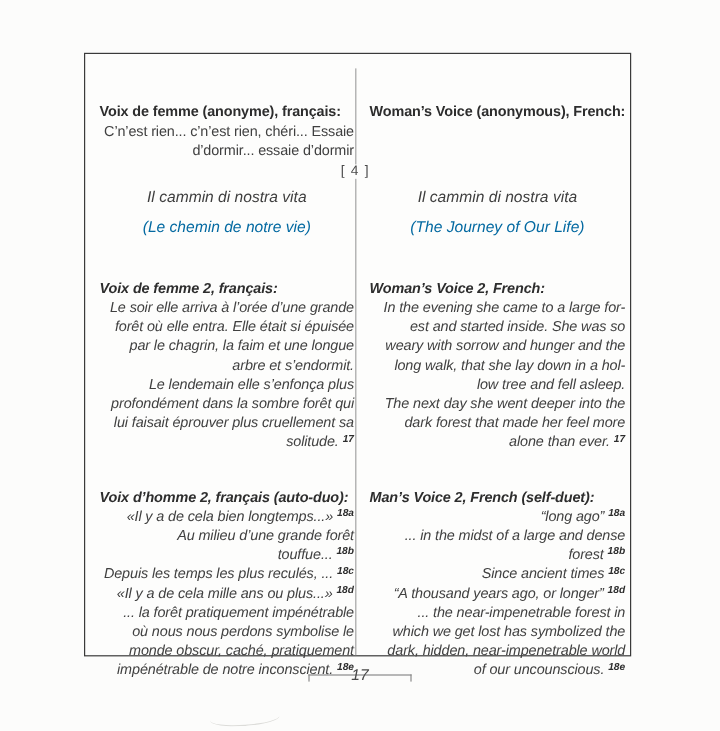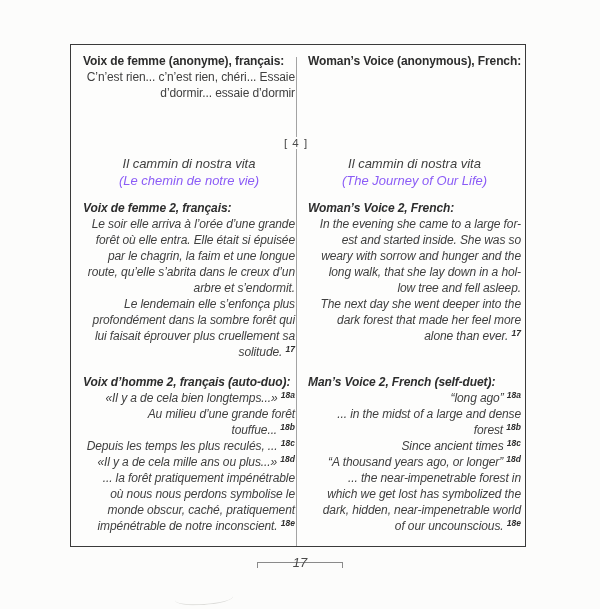--- a/index.html
+++ b/index.html
@@ -21,30 +21,30 @@
   }
   .col-l{left:12px;width:212px;}
   .col-r{left:237px;width:213px;}
   .sec{position:absolute;}
   .pos-s1{top:8px;}
   .pos-title{top:110px;text-align:center;}
   .pos-s2{top:155px;font-style:italic;}
   .pos-s3{top:329px;font-style:italic;}
   .sec-heading{
     font-weight:700;font-size:12px;line-height:16px;color:#2d2d2d;
-    letter-spacing:-0.1px;white-space:nowrap;
+    letter-spacing:-0.1px;white-space:nowrap;margin-top:32px;
   }
   .sec-body{font-size:12px;line-height:16px;letter-spacing:-0.1px;text-align:right;}
   .sec-body .line{white-space:nowrap;height:16px;}
   .sec-body sup{
     font-size:8.5px;font-weight:700;color:#2d2d2d;
     vertical-align:baseline;position:relative;top:-4px;letter-spacing:0;
   }
   .title-main{font-size:13px;line-height:17px;color:#3e3e3e;font-style:italic;}
-  .title-sub{font-size:13px;line-height:17px;font-style:italic;color:#8b5cf6;}
+  .title-sub{font-size:13px;line-height:17px;font-style:italic;color:#0369a1;margin-top:8px;}
   .footer-pagenum{
     position:absolute;left:257px;top:562px;width:86px;height:6px;
     border-top:1px solid #8a8a8a;
   }
   .footer-pagenum::before,.footer-pagenum::after{
     content:"";position:absolute;top:-1px;width:1px;height:6px;background:#8a8a8a;
   }
   .footer-pagenum::before{left:0;}
   .footer-pagenum::after{right:0;}
   .footer-pagenum .num{
@@ -78,21 +78,20 @@
       <div class="title-main">Il cammin di nostra vita</div>
       <div class="title-sub">(Le chemin de notre vie)</div>
     </div>
 
     <div class="sec col-l pos-s2">
       <div class="sec-heading">Voix de femme 2, français:</div>
       <div class="sec-body">
           <div class="line">Le soir elle arriva à l’orée d’une grande</div>
           <div class="line">forêt où elle entra. Elle était si épuisée</div>
           <div class="line">par le chagrin, la faim et une longue</div>
-          <div class="line">route, qu’elle s’abrita dans le creux d’un</div>
           <div class="line">arbre et s’endormit.</div>
           <div class="line">Le lendemain elle s’enfonça plus</div>
           <div class="line">profondément dans la sombre forêt qui</div>
           <div class="line">lui faisait éprouver plus cruellement sa</div>
           <div class="line">solitude. <sup>17</sup></div>
         </div>
     </div>
 
     <div class="sec col-l pos-s3">
       <div class="sec-heading">Voix d’homme 2, français (auto-duo):</div>

